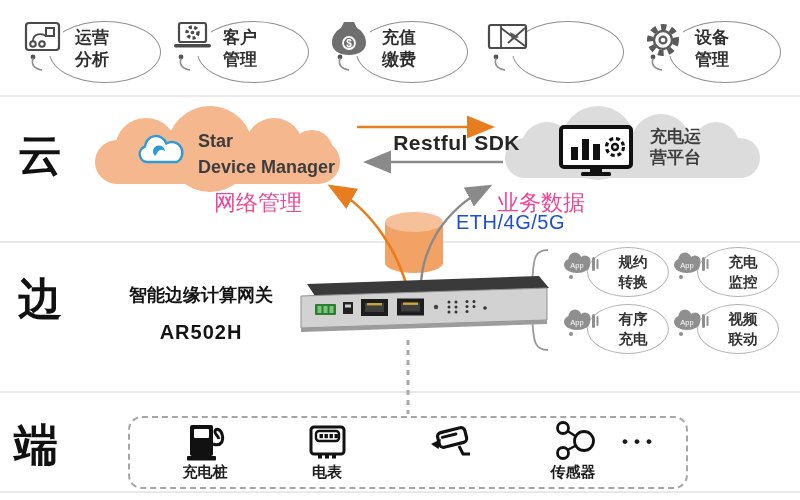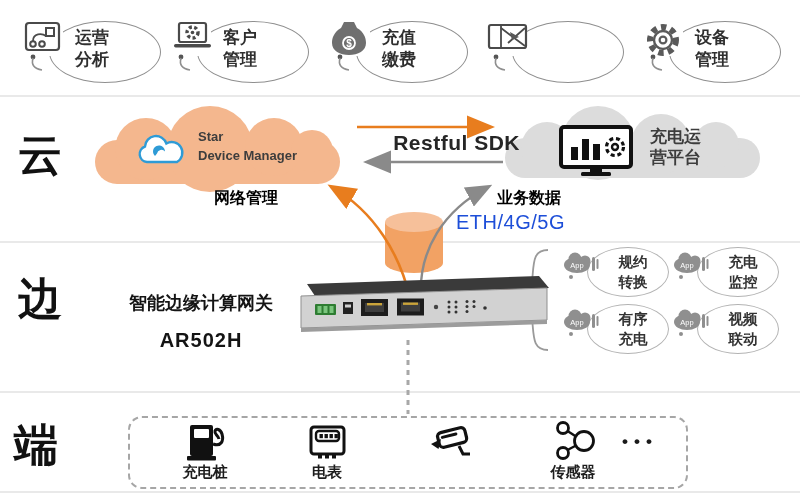--- a/index.html
+++ b/index.html
@@ -22,31 +22,31 @@
   .top-label { position:absolute; left:36px; top:19px; width:66px; text-align:center;
     font-size:17px; font-weight:700; color:#2f2f2f; line-height:1.32; }
 
   
   .cloud { position:absolute; }
   .cloud .pill, .cloud .bump { position:absolute; border-radius:50%; }
   .cloud-orange .pill, .cloud-orange .bump { background:#F4B78E; }
   .cloud-gray .pill, .cloud-gray .bump { background:#DCDCDC; }
   .pill { border-radius:22px !important; }
 
-  .sdm-text { position:absolute; left:103px; top:20px; font-size:13px; font-weight:700; color:#3d3d3d; line-height:1.45; }
+  .sdm-text { position:absolute; left:103px; top:20px; font-size:18px; font-weight:700; color:#3d3d3d; line-height:1.45; }
   .platform-text { position:absolute; left:145px; top:14px; font-size:17px; font-weight:700; color:#3d3d3d; line-height:1.25; }
 
   .restful { position:absolute; left:340px; top:131px; width:180px; text-align:right;
     font-size:21px; font-weight:700; color:#262626; letter-spacing:0.5px; }
-  .flow-label { position:absolute; font-size:16px; font-weight:700; color:#000000; }
+  .flow-label { position:absolute; font-size:22px; font-weight:400; color:#ec4899; }
   .link-label { position:absolute; font-size:20px; color:#1d4ed8; letter-spacing:0.5px; }
 
   
   .gateway-title { position:absolute; left:95px; top:283px; width:212px; text-align:center; color:#141414; }
-  .gateway-title .l1 { font-size:18px; font-weight:700; display:block;margin-top:8px; }
+  .gateway-title .l1 { font-size:18px; font-weight:700; display:block; }
   .gateway-title .l2 { font-size:20px; font-weight:700; display:block; margin-top:14px; letter-spacing:1px; }
 
   .bubble { position:absolute; width:82px; height:50px; border:1.5px solid #b3b3b3;
     border-radius:50%; background:#fff; }
   .bubble .txt { position:absolute; left:14px; top:5px; width:62px; text-align:center;
     font-size:14.5px; font-weight:700; color:#333; line-height:1.35; }
   .bubble .appcloud { position:absolute; left:-26px; top:2px; }
 
   
   .terminal-box { position:absolute; left:128px; top:416px; width:560px; height:73px;

